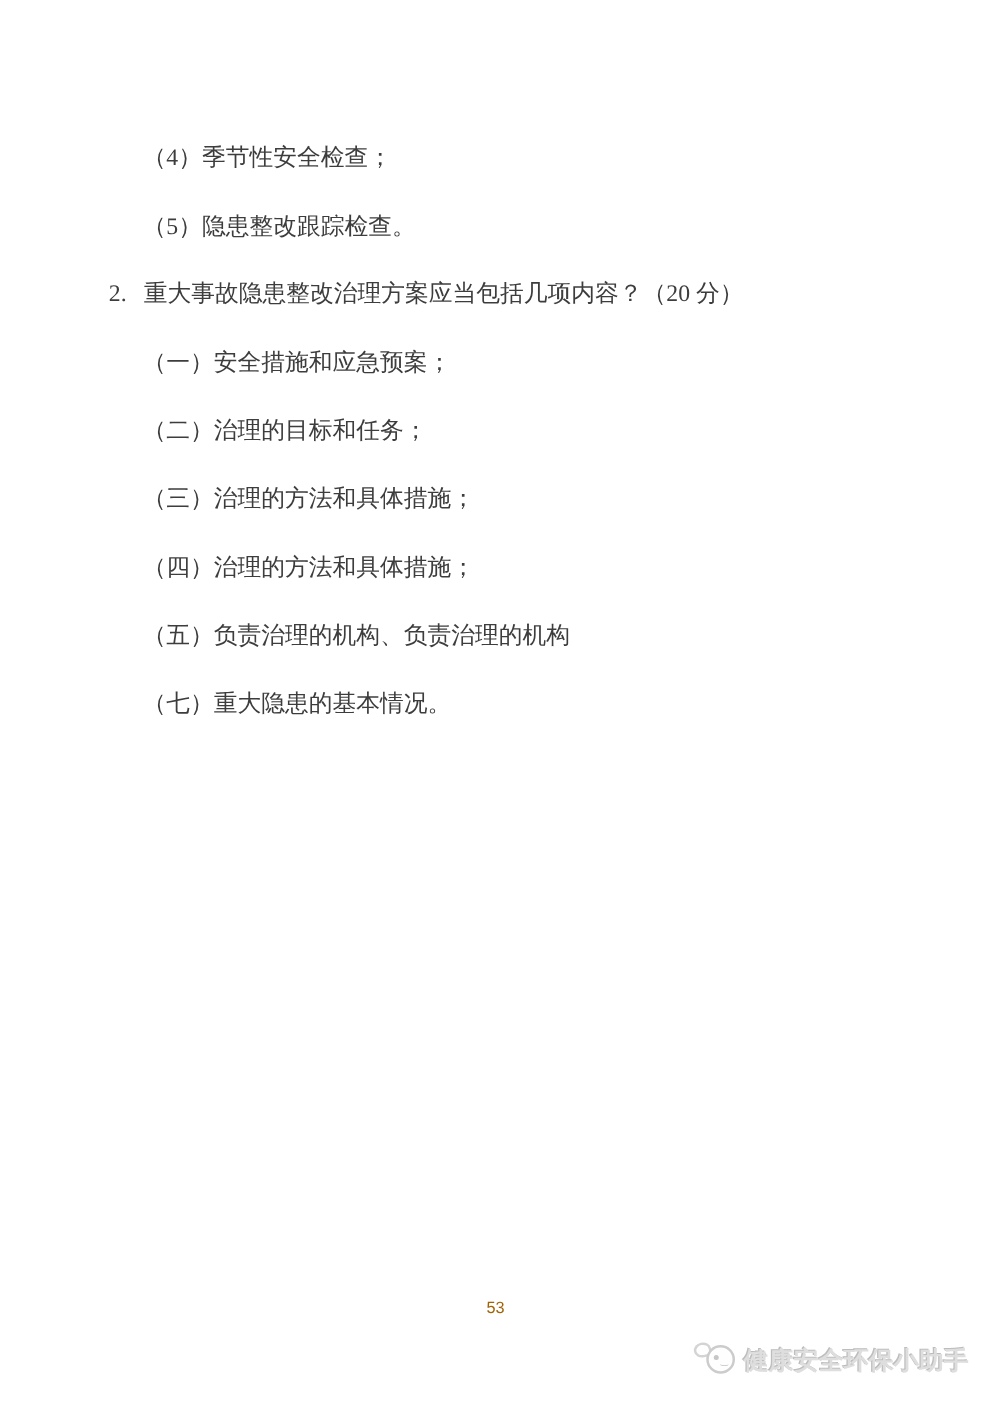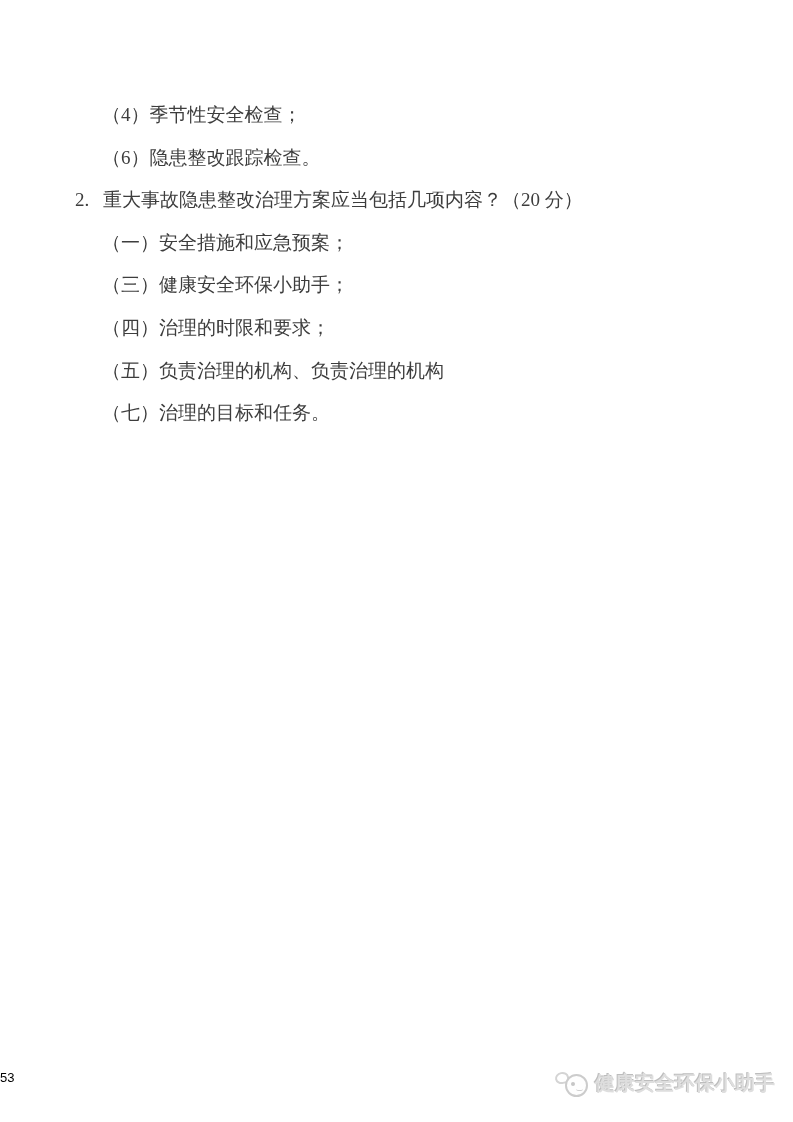--- a/index.html
+++ b/index.html
@@ -11,46 +11,46 @@
     overflow: hidden;
     font-family: "Liberation Serif", "DejaVu Serif", serif;
   }
   .content {
     position: absolute;
     top: 94px;
     left: 0;
     width: 100%;
   }
   .line {
-    margin: 0;
+    margin: 12px;
     font-size: 19px;
     line-height: 42.6px;
     color: #3d3d3d;
     white-space: nowrap;
   }
   .indent-sub  { padding-left: 102px; }
   .indent-main { padding-left: 75px; }
   .q-num { display: inline-block; width: 28px; }
   .page-number {
     position: absolute;
     top: 1038px;
     left: 0;
     width: 100%;
+    text-align: center;
     font-family: "Liberation Sans", "DejaVu Sans", sans-serif;
     font-size: 13px;
-    color: #000000;
-    margin-top: 32px;
+    color: #a16207;
   }
   .watermark {
     position: absolute;
     left: 555px;
     top: 1070px;
     height: 32px;
     display: flex;
-    align-items: flex-start;
+    align-items: flex-end;
     gap: 6px;
   }
   .wm-text {
     font-family: "Liberation Sans", "DejaVu Sans", sans-serif;
     font-weight: bold;
     font-size: 20px;
     letter-spacing: 0px;
     color: #dedede;
     text-shadow: -1px -1px 0 #bdbdbd, 1px 1px 0 #ffffff;
     white-space: nowrap;
@@ -90,29 +90,30 @@
     border-radius: 0 0 50% 50%;
   }
 </style>
 </head>
 <body>
 
 <div class="page">
 
   <main class="content">
     <p class="line indent-sub">（4）季节性安全检查；</p>
-    <p class="line indent-sub">（6）隐患整改跟踪检查。</p>
+    <p class="line indent-sub">（5）隐患整改跟踪检查。</p>
 
     <p class="line indent-main"><span class="q-num">2.</span><span>重大事故隐患整改治理方案应当包括几项内容？（20 分）</span></p>
 
     <p class="line indent-sub">（一）安全措施和应急预案；</p>
-    <p class="line indent-sub">（三）健康安全环保小助手；</p>
-    <p class="line indent-sub">（四）治理的时限和要求；</p>
+    <p class="line indent-sub">（二）治理的目标和任务；</p>
+    <p class="line indent-sub">（三）治理的方法和具体措施；</p>
+    <p class="line indent-sub">（四）治理的方法和具体措施；</p>
     <p class="line indent-sub">（五）负责治理的机构、负责治理的机构</p>
-    <p class="line indent-sub">（七）治理的目标和任务。</p>
+    <p class="line indent-sub">（七）重大隐患的基本情况。</p>
   </main>
 
   <div class="page-number">53</div>
 
   <div class="watermark">
     <span class="mascot">
       <i class="m-bubble"></i>
       <i class="m-head"></i>
       <i class="m-eye"></i>
       <i class="m-mouth"></i>

